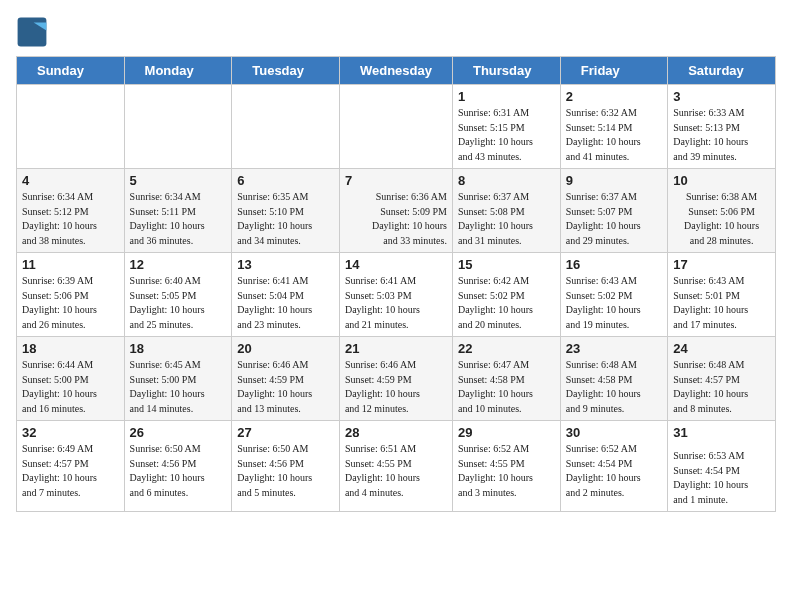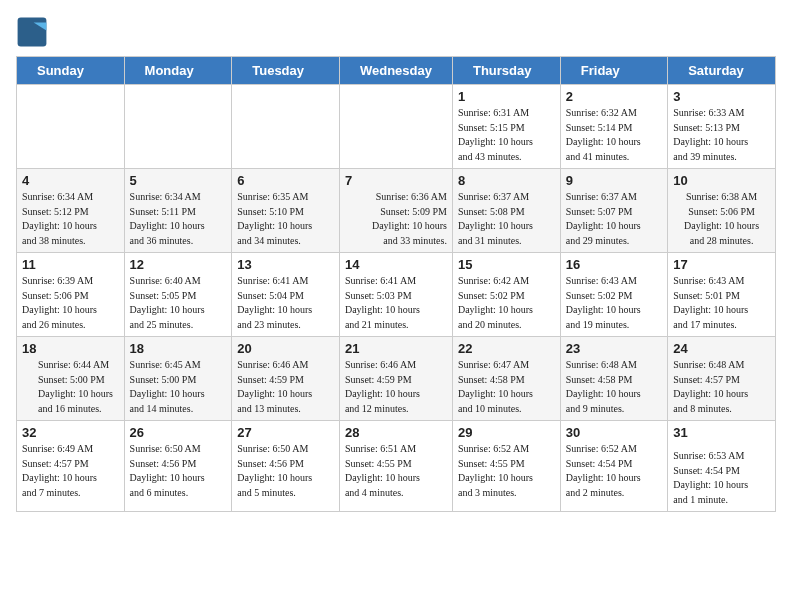--- a/index.html
+++ b/index.html
@@ -255,21 +255,21 @@
           <span class="day-num">17</span>
           <div class="day-info" style="white-space: pre-line;">Sunrise: 6:43 AM
 Sunset: 5:01 PM
 Daylight: 10 hours
 and 17 minutes.</div>
         </td>
       </tr>
       <tr>
         <td class="day">
           <span class="day-num">18</span>
-          <div class="day-info" style="white-space: pre-line; margin-left: 16px;">Sunrise: 6:44 AM
+          <div class="day-info" style="white-space: pre-line;">Sunrise: 6:44 AM
 Sunset: 5:00 PM
 Daylight: 10 hours
 and 16 minutes.</div>
         </td>
         <td class="day">
           <span class="day-num">18</span>
           <div class="day-info" style="white-space: pre-line;">Sunrise: 6:45 AM
 Sunset: 5:00 PM
 Daylight: 10 hours
 and 14 minutes.</div>

